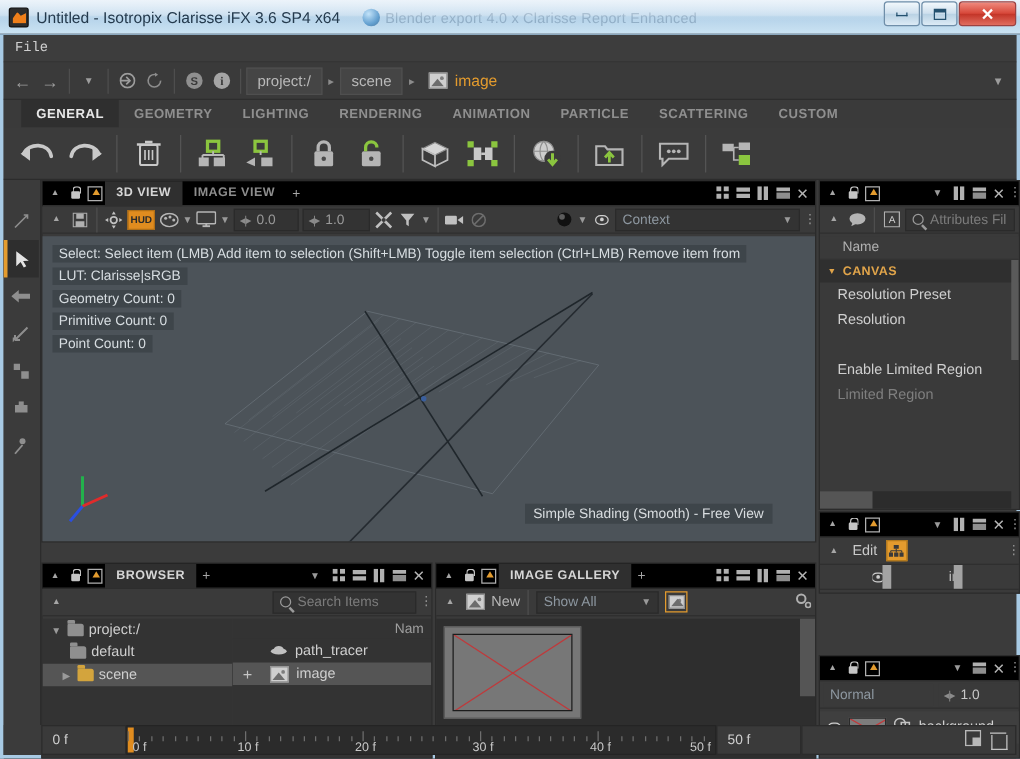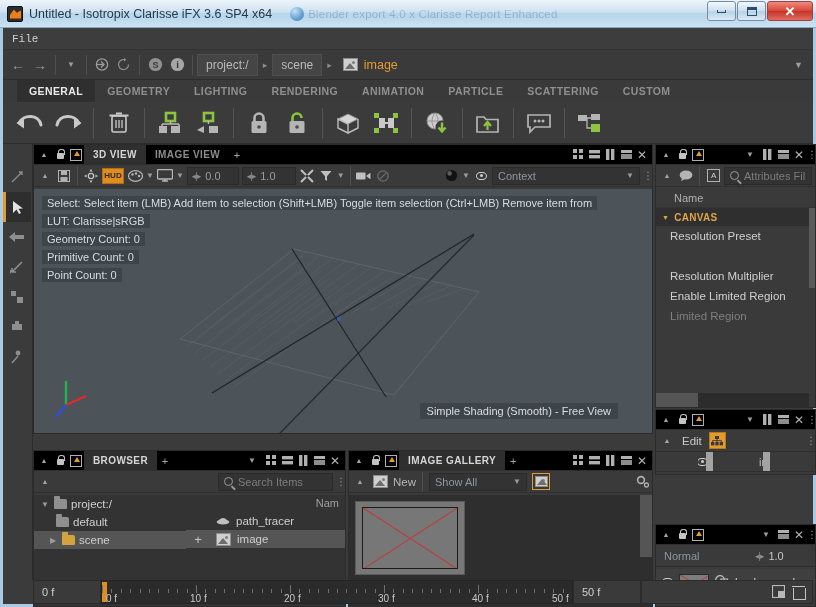--- a/index.html
+++ b/index.html
@@ -644,22 +644,22 @@
           <span>Attributes Fil</span>
         </span>
       </div>
       <div style="position:absolute;left:0;right:0;top:44px;bottom:0;background:#3a3a3a;overflow:hidden;">
         <div class="attrhdr">Name</div>
         <div class="attrsec">
           <span style="font-size:7px;margin-right:5px;">▼</span>
           <span>CANVAS</span>
         </div>
         <div class="attrrow">Resolution Preset</div>
+        <div class="attrrow">Resolution</div>
         <div class="attrrow"></div>
-        <div class="attrrow">Resolution Multiplier</div>
         <div class="attrrow">Enable Limited Region</div>
         <div class="attrrow dim">Limited Region</div>
         <div style="position:absolute;right:0;top:19px;width:6px;height:80px;background:#5a5a5a;"></div>
         <div style="position:absolute;left:0;right:6px;bottom:0;height:14px;background:#2c2c2c;">
           <div style="width:42px;height:14px;background:#555;"></div>
         </div>
       </div>
     </div>
 
     <div class="panel" style="left:652px; top:381px; width:161px; height:66px;">

